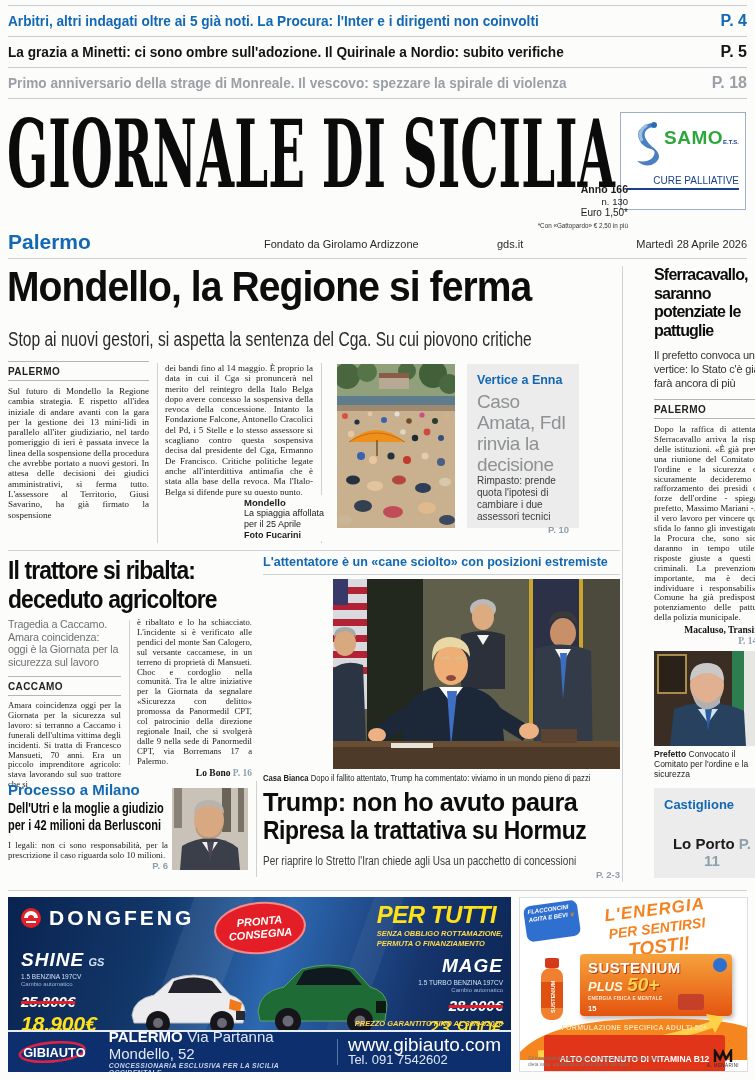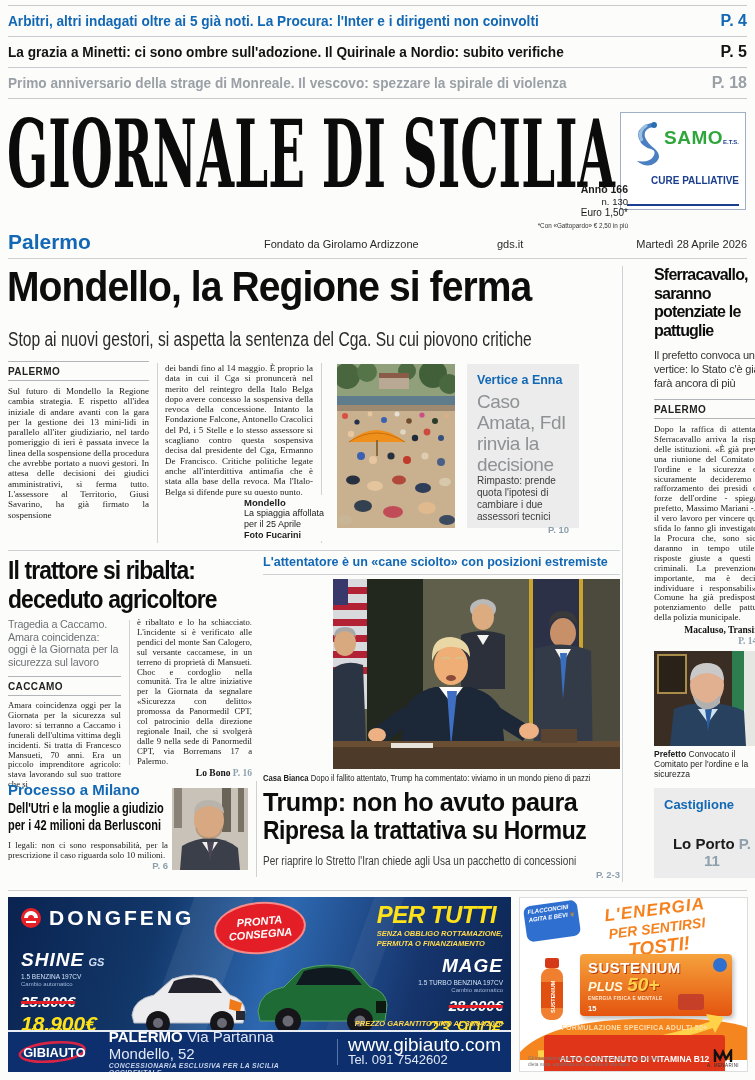--- a/index.html
+++ b/index.html
@@ -56,21 +56,21 @@
     <div style="display:flex;align-items:flex-start">
       <svg width="34" height="50" viewBox="0 0 34 50">
         <path d="M24 4 Q8 8 12 20 Q15 28 24 30 Q30 32 26 38 Q22 44 10 42 Q20 50 28 44 Q36 38 28 30 Q20 24 18 18 Q16 10 26 8 Z" fill="#4a7fc1"></path>
         <path d="M20 6 Q10 12 15 22" stroke="#9cc0e0" stroke-width="3" fill="none"></path>
         <circle cx="27" cy="6" r="3" fill="#2a6db0"></circle>
       </svg>
       <div style="margin-left:3px;margin-top:8px">
         <span style="font-size:19px;font-weight:bold;color:#2fa63b;letter-spacing:.5px">SAMO</span><span style="font-size:6px;font-weight:bold;color:#1b3f8f">E.T.S.</span>
       </div>
     </div>
-    <div style="font-size:10px;font-weight:bold;color:#1b3f8f;text-align:right;margin-top:6px;border-bottom:2px solid #1b3f8f;padding-bottom:18px">CURE PALLIATIVE</div>
+    <div style="font-size:10px;font-weight:normal;color:#1b3f8f;text-align:right;margin-top:6px;border-bottom:2px solid #1b3f8f;padding-bottom:2px">CURE PALLIATIVE</div>
   </div>
 
   <div class="abs" style="left:440px;top:184px;width:188px;text-align:right;line-height:11.5px">
     <div style="font-size:10.5px;font-weight:bold">Anno 166</div>
     <div style="font-size:9.5px">n. 130</div>
     <div style="font-size:10px">Euro 1,50*</div>
     <div style="font-size:6.3px;color:#333;margin-top:1px">*Con «Gattopardo» € 2,50 in più</div>
   </div>
 
   <div class="abs" style="left:8px;top:230px;font-size:21px;font-weight:bold;color:#1268b4">Palermo</div>

